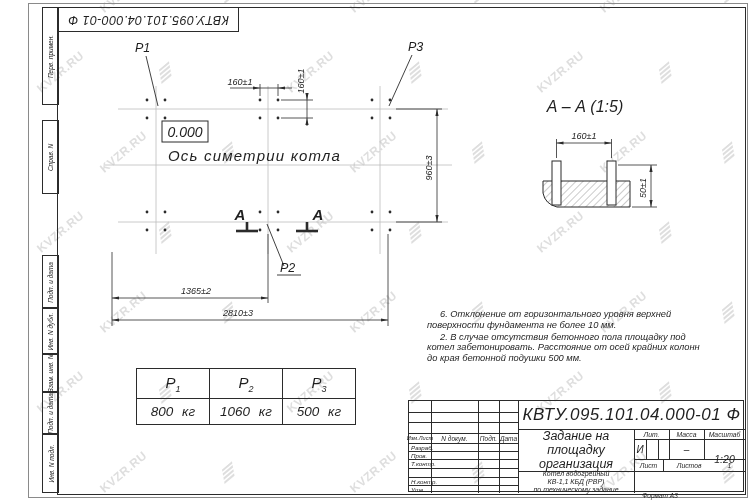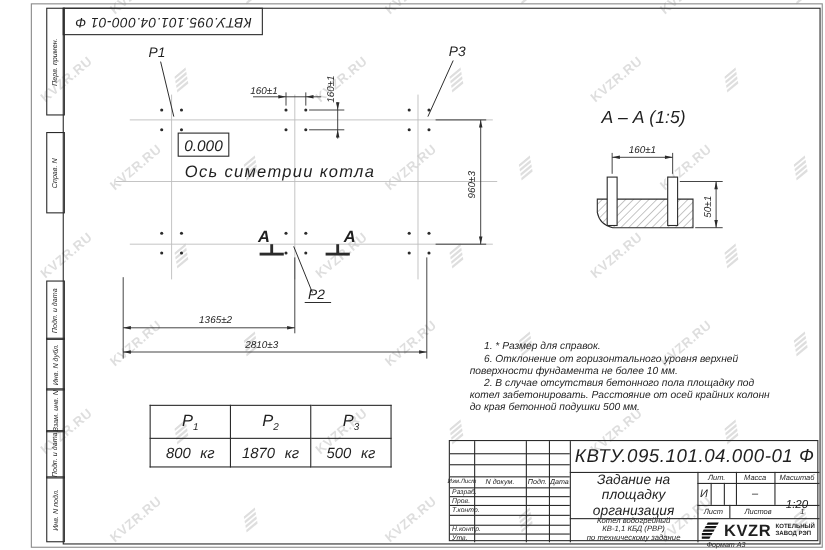--- a/index.html
+++ b/index.html
@@ -398,35 +398,34 @@
       <polygon points="556.5,143 563.5,141.4 563.5,144.6"></polygon>
         <polygon points="611.5,143 604.5,141.4 604.5,144.6"></polygon>
       <polygon points="651,165 649.4,172 652.6,172"></polygon>
         <polygon points="651,207 649.4,200 652.6,200"></polygon>
     </g>
     <text x="584" y="139" font-size="9" text-anchor="middle">160±1</text>
     <text x="646" y="188" font-size="9" text-anchor="middle" transform="rotate(-90 646 188)">50±1</text>
   </svg>
 
   <div class="notes">
-    <div class="note">1. * Размер для справок.</div>
     <div class="note">6. Отклонение от горизонтального уровня верхней поверхности фундамента не более 10 мм.</div>
     <div class="note">2. В случае отсутствия бетонного пола площадку под котел забетонировать. Расстояние от осей крайних колонн до края бетонной подушки 500 мм.</div>
   </div>
 
   <table class="loads">
     <tbody>
         <tr class="hrow">
       <td><span>P</span><sub>1</sub></td>
       <td><span>P</span><sub>2</sub></td>
       <td><span>P</span><sub>3</sub></td>
     </tr>
     <tr class="vrow">
       <td>800 кг</td>
-      <td>1870 кг</td>
+      <td>1060 кг</td>
       <td>500 кг</td>
     </tr>
   </tbody>
     </table>
 
   <div class="tb">
 
     <div class="vl" style="left:22px;top:0;height:92px"></div>
     <div class="vl" style="left:69px;top:0;height:92px"></div>
     <div class="vl" style="left:90px;top:0;height:92px"></div>
@@ -484,34 +483,18 @@
     <div class="c" style="left:225px;top:38px;width:12px;height:20px;font-size:10px">И</div>
     <div class="c" style="left:260px;top:38px;width:35px;height:20px;font-size:10px">–</div>
     <div class="c" style="left:295px;top:48px;width:41px;height:20px;font-size:10.5px">1:20</div>
 
     <div class="c" style="left:225px;top:58px;width:29px;height:12px;font-size:6.8px">Лист</div>
     <div class="c sheets-cell" style="left:254px;top:58px;width:82px;height:12px;font-size:6.8px">
       <span>Листов</span>
       <span>1</span>
     </div>
 
-    <div class="logo-cell" style="left:225px;top:70px;width:111px;height:22px">
-      <svg width="16" height="17" viewBox="0 0 16 17">
-        <g transform="translate(6,0) skewX(-30)" fill="#111111">
-          <rect x="0" y="1" width="10" height="2"></rect>
-          <rect x="0" y="4.2" width="10" height="2"></rect>
-          <rect x="0" y="7.4" width="10" height="2"></rect>
-          <rect x="0" y="10.6" width="10" height="2"></rect>
-          <rect x="0" y="13.8" width="10" height="2"></rect>
-        </g>
-      </svg>
-      <span class="logo-brand">KVZR</span>
-      <span class="logo-tag">
-        <div>КОТЕЛЬНЫЙ</div>
-        <div>ЗАВОД РЭП</div>
-      </span>
-    </div>
   </div>
 
   <div class="format">
     <span>Формат А3</span>
   </div>
 </div>
 
 </body></html>

